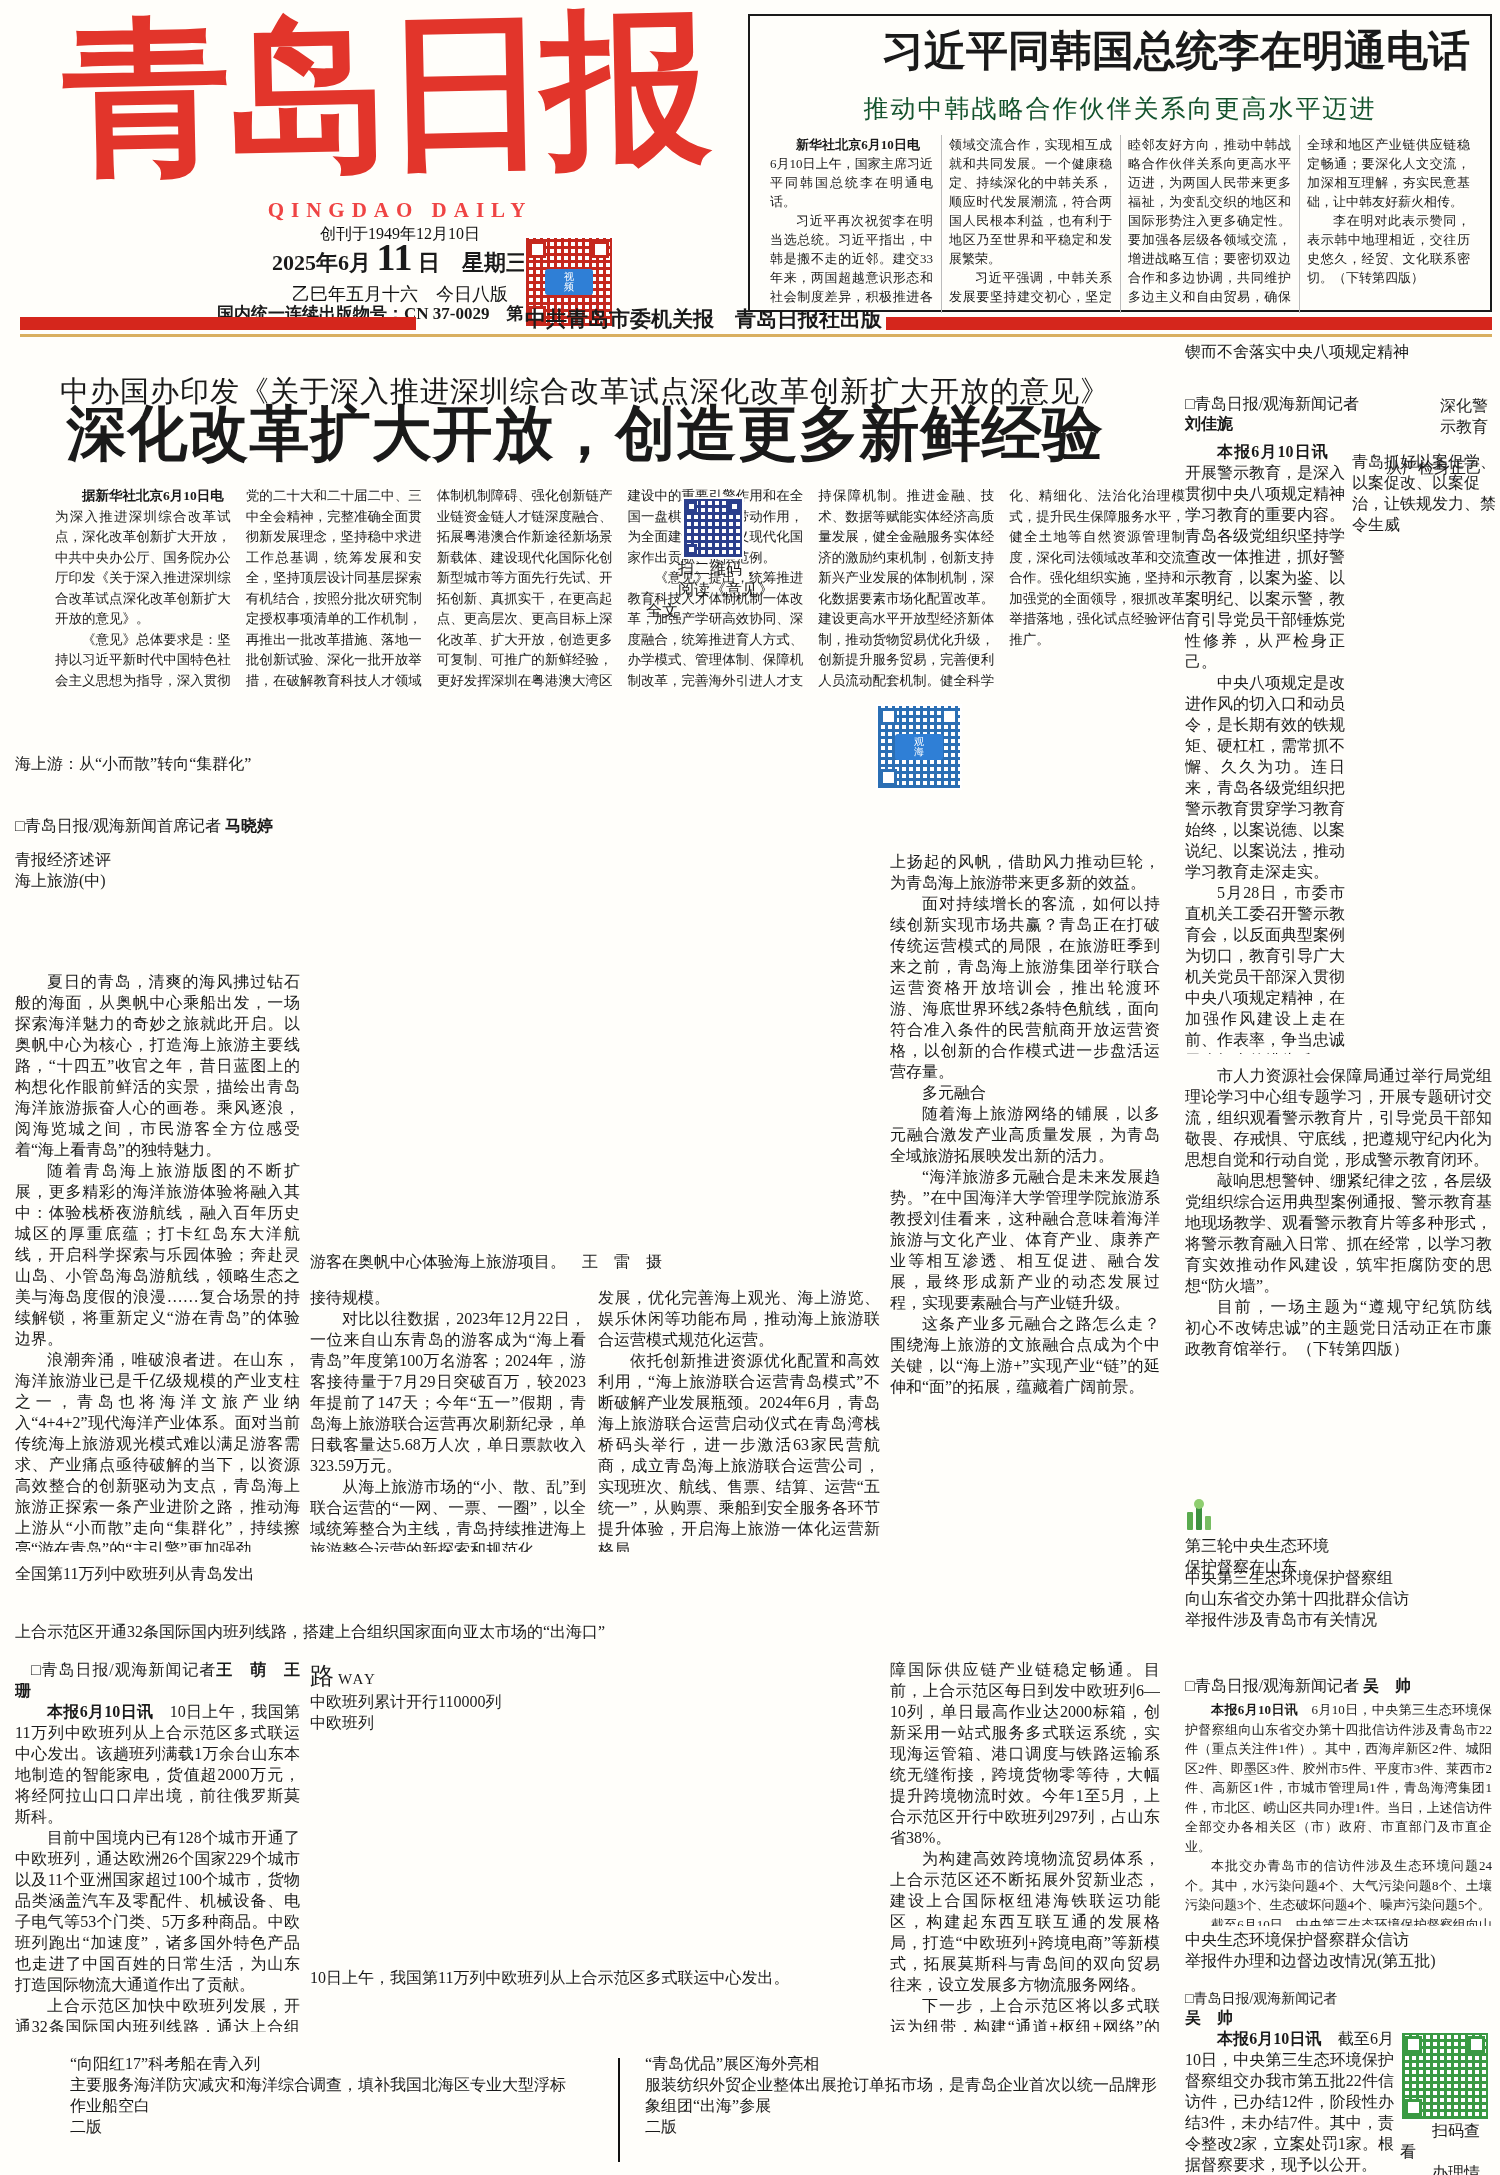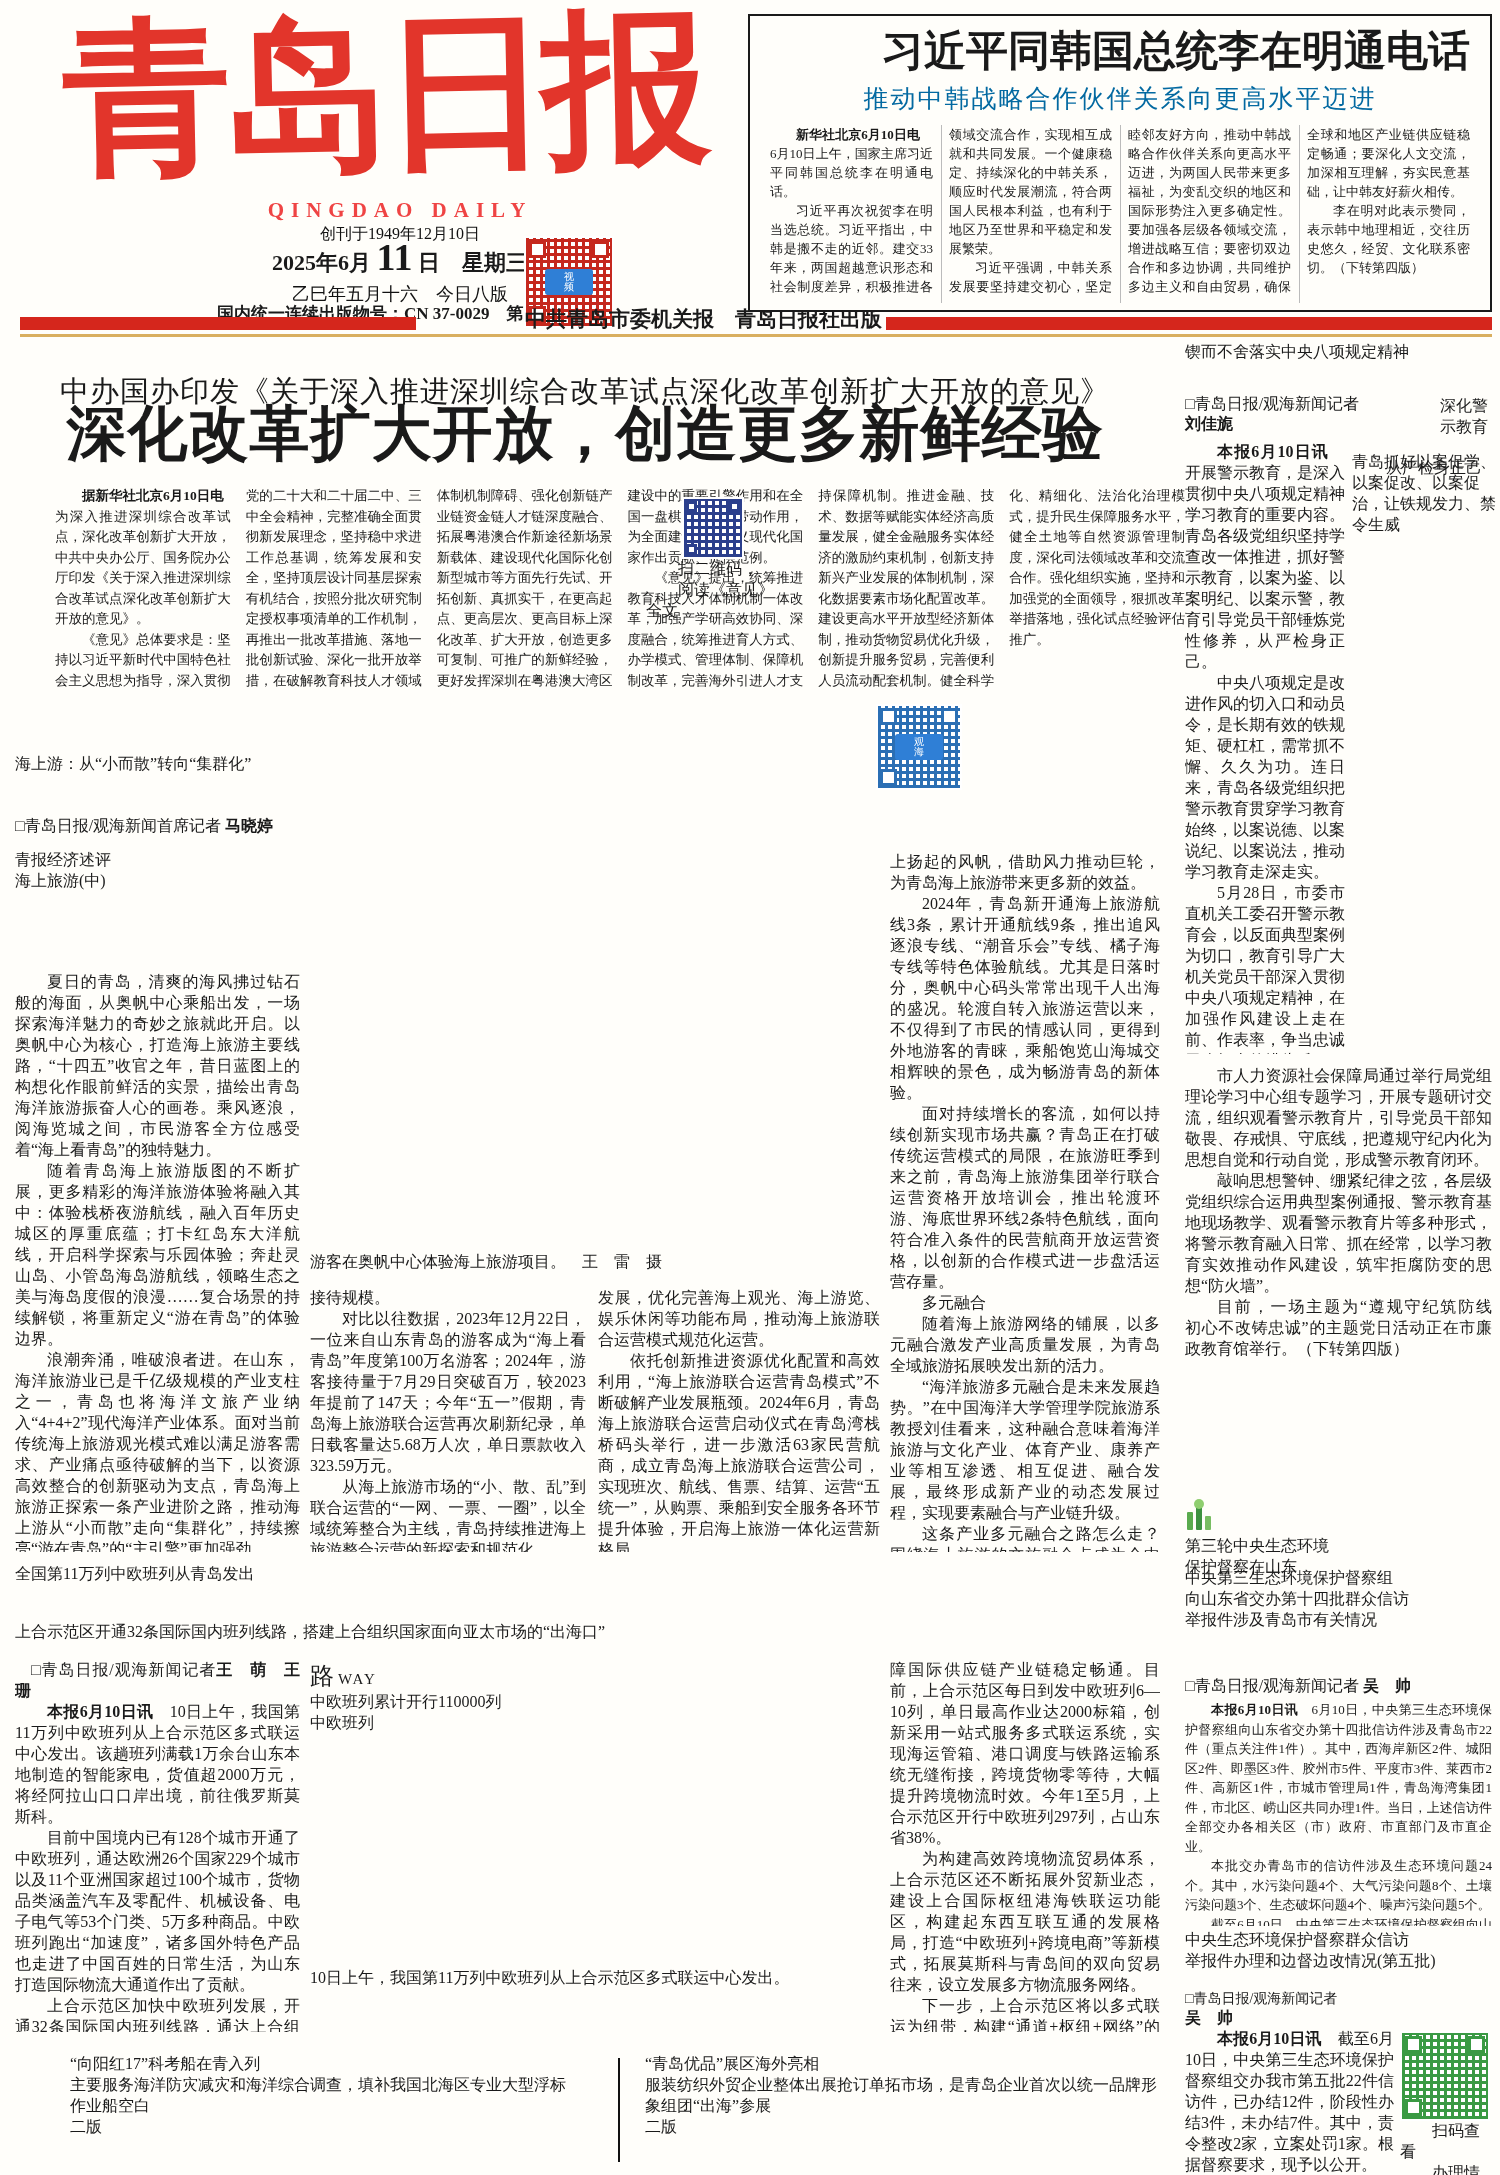--- a/index.html
+++ b/index.html
@@ -30,21 +30,21 @@
   .qr::before,.qr::after,.qr .eye{content:"";position:absolute;width:20%;height:20%;
       border:3px solid currentColor;background:#fff;box-sizing:border-box;}
   .qr::before{top:3%;left:3%;} .qr::after{top:3%;right:3%;} .qr .eye{bottom:3%;left:3%;}
   .qr-label{position:absolute;top:50%;left:50%;transform:translate(-50%,-50%);
       background:#2f7fd6;color:#fff;font-size:10px;line-height:1;padding:3px 19px;border-radius:3px;
       font-family:"Liberation Sans",sans-serif;}
 
   
   .topbox{border:2px solid #1a1a1a;background:#fffefa;}
   .h-top{font-weight:900;font-size:42px;line-height:1.2;text-align:right;}
-  .sub-top{font-size:25px;text-align:center;letter-spacing:2px;color:#0369a1;margin-top:6px;}
+  .sub-top{font-size:25px;text-align:center;letter-spacing:2px;color:#14532d;margin-top:16px;}
   .cols4{column-count:4;column-gap:16px;column-rule:1px solid #bbb;font-size:13px;line-height:19px;}
 
   
   .kicker{font-size:29px;text-align:center;letter-spacing:1px;}
   .h-lead{font-weight:900;font-size:60px;line-height:1.08;text-align:center;letter-spacing:1px;}
   .cols6{column-count:6;column-gap:15px;font-size:13.5px;line-height:20.5px;margin-left:40px;}</style>
 </head>
 <body>
 
 <div id="page">
@@ -210,21 +210,20 @@
     <p style="text-indent:0">接待规模。</p>
     <p>对比以往数据，2023年12月22日，一位来自山东青岛的游客成为“海上看青岛”年度第100万名游客；2024年，游客接待量于7月29日突破百万，较2023年提前了147天；今年“五一”假期，青岛海上旅游联合运营再次刷新纪录，单日载客量达5.68万人次，单日票款收入323.59万元。</p>
     <p>从海上旅游市场的“小、散、乱”到联合运营的“一网、一票、一圈”，以全域统筹整合为主线，青岛持续推进海上旅游整合运营的新探索和规范化</p>
   </div>
   <div class="abs txt just clip" style="left:598px;top:1288px;width:282px;height:264px">
     <p style="text-indent:0">发展，优化完善海上观光、海上游览、娱乐休闲等功能布局，推动海上旅游联合运营模式规范化运营。</p>
     <p>依托创新推进资源优化配置和高效利用，“海上旅游联合运营青岛模式”不断破解产业发展瓶颈。2024年6月，青岛海上旅游联合运营启动仪式在青岛湾栈桥码头举行，进一步激活63家民营航商，成立青岛海上旅游联合运营公司，实现班次、航线、售票、结算、运营“五统一”，从购票、乘船到安全服务各环节提升体验，开启海上旅游一体化运营新格局。</p>
   </div>
   <div class="abs txt just clip" style="left:890px;top:852px;width:270px;height:700px">
     <p style="text-indent:0">上扬起的风帆，借助风力推动巨轮，为青岛海上旅游带来更多新的效益。</p>
-    <p>2024年，青岛新开通海上旅游航线3条，累计开通航线9条，推出追风逐浪专线、“潮音乐会”专线、橘子海专线等特色体验航线。尤其是日落时分，奥帆中心码头常常出现千人出海的盛况。轮渡自转入旅游运营以来，不仅得到了市民的情感认同，更得到外地游客的青睐，乘船饱览山海城交相辉映的景色，成为畅游青岛的新体验。</p>
     <p>面对持续增长的客流，如何以持续创新实现市场共赢？青岛正在打破传统运营模式的局限，在旅游旺季到来之前，青岛海上旅游集团举行联合运营资格开放培训会，推出轮渡环游、海底世界环线2条特色航线，面向符合准入条件的民营航商开放运营资格，以创新的合作模式进一步盘活运营存量。</p>
     <p class="subhead">多元融合</p>
     <p>随着海上旅游网络的铺展，以多元融合激发产业高质量发展，为青岛全域旅游拓展映发出新的活力。</p>
     <p>“海洋旅游多元融合是未来发展趋势。”在中国海洋大学管理学院旅游系教授刘佳看来，这种融合意味着海洋旅游与文化产业、体育产业、康养产业等相互渗透、相互促进、融合发展，最终形成新产业的动态发展过程，实现要素融合与产业链升级。</p>
     <p>这条产业多元融合之路怎么走？围绕海上旅游的文旅融合点成为个中关键，以“海上游+”实现产业“链”的延伸和“面”的拓展，蕴藏着广阔前景。</p>
 
   </div>
 
   <div class="abs h-train" style="left:15px;top:1564px;width:1145px">全国第11万列中欧班列从青岛发出</div>
   <div class="abs sub-train" style="left:15px;top:1622px;width:1145px">上合示范区开通32条国际国内班列线路，搭建上合组织国家面向亚太市场的“出海口”</div>

